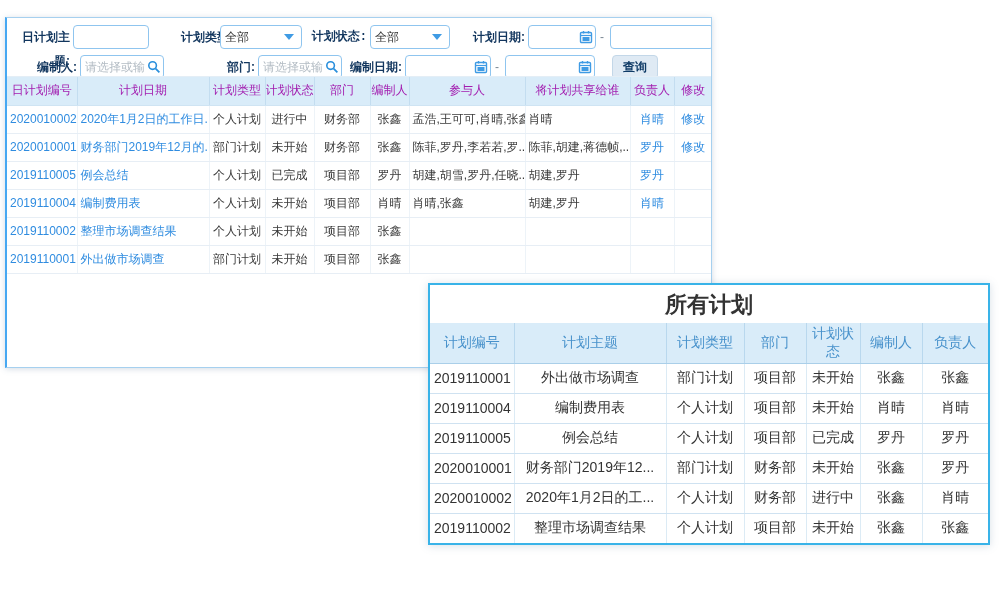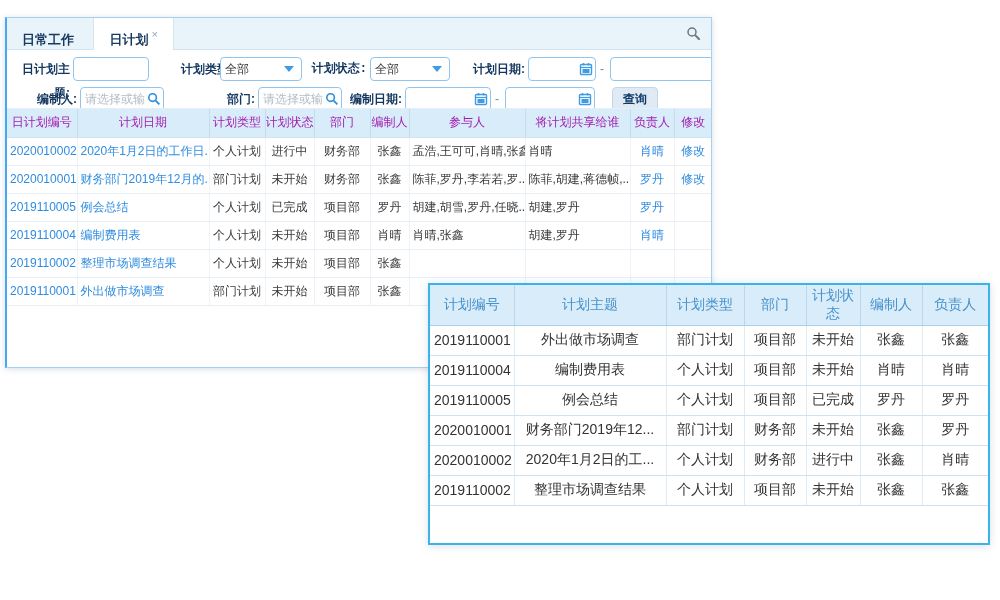--- a/index.html
+++ b/index.html
@@ -67,29 +67,20 @@
   .overlay-table-wrap td { height:30px; font-size:14px; color:#333; text-align:center;
     border-right:1px solid #dcebf5; border-bottom:1px solid #cfe2f1; padding:0 4px;
     overflow:hidden; white-space:nowrap; }
   .overlay-table-wrap th:last-child, .overlay-table-wrap td:last-child { border-right:none; }
 </style>
 </head>
 <body>
 
 <div class="main-window">
 
-  <div class="tabbar">
-    <span class="tab">日常工作</span>
-    <span class="tab active"><span>日计划</span><span class="close-x">×</span></span>
-    <svg class="corner-icon" viewBox="0 0 16 16">
-      <circle cx="6" cy="6" r="4" fill="none" stroke="#6b7680" stroke-width="1.5"></circle>
-      <line x1="9" y1="9" x2="13" y2="13" stroke="#6b7680" stroke-width="1.8"></line>
-      <path d="M11.5 13.8 L14.5 13.8 L13 11.5 Z" fill="#6b7680"></path>
-    </svg>
-  </div>
 
 
   <div class="filters">
 
     <span class="flabel" style="left:0;width:63px;top:7px;">日计划主题:</span>
     <input class="finput" style="left: 66px; top: 7px; width: 76px;">
     <span class="flabel" style="left:166px;width:60px;top:7px;">计划类型:</span>
     <div class="fselect" style="left:213px;top:7px;width:82px;">
       <span>全部</span>
       <span class="sel-caret"></span>
@@ -244,20 +235,21 @@
             <td style="text-align: left;"></td>
             <td></td>
             <td></td>
           </tr>
         </tbody>
       </table>
     </div>
 </div>
 
 <div class="overlay-panel">
+  <div class="overlay-title">所有计划</div>
   <div class="overlay-table-wrap" id="overlay-table">
       <table>
         <colgroup>
           <col style="width: 84px;">
           <col style="width: 152px;">
           <col style="width: 78px;">
           <col style="width: 62px;">
           <col style="width: 54px;">
           <col style="width: 62px;">
           <col style="width: 66px;">

